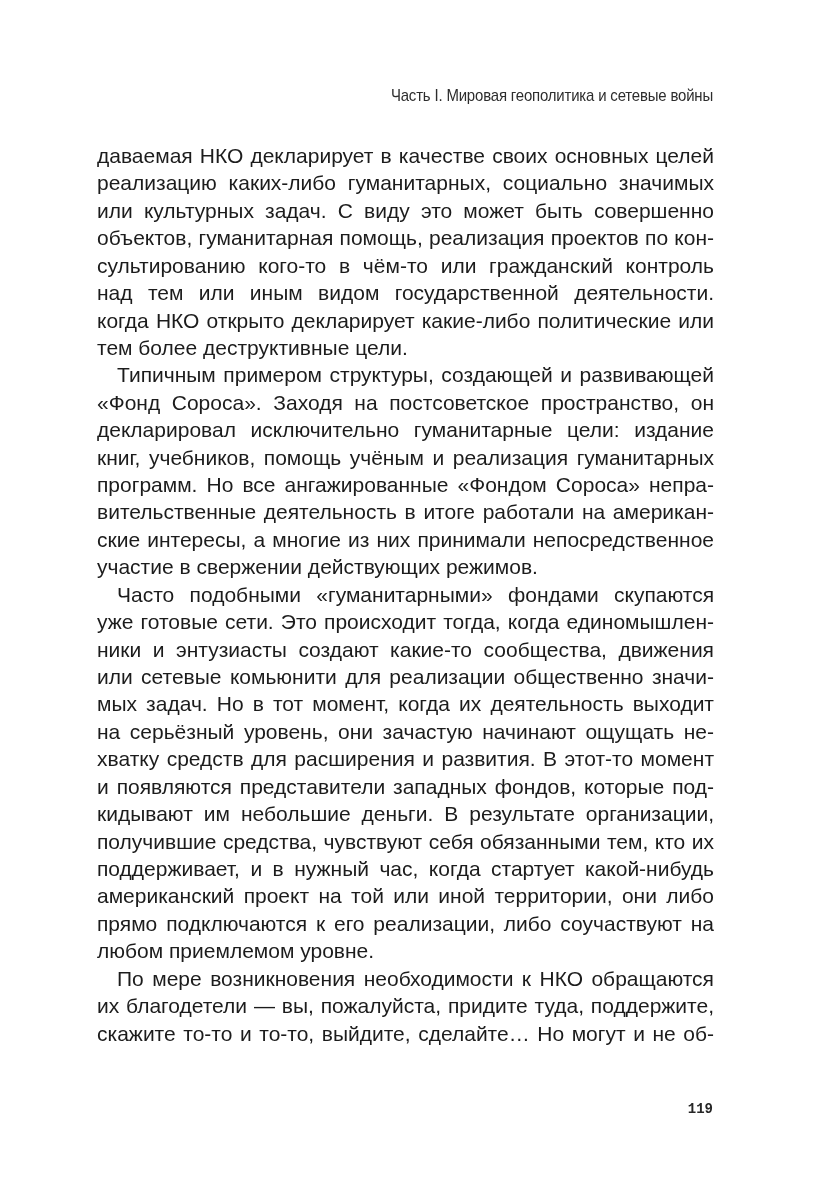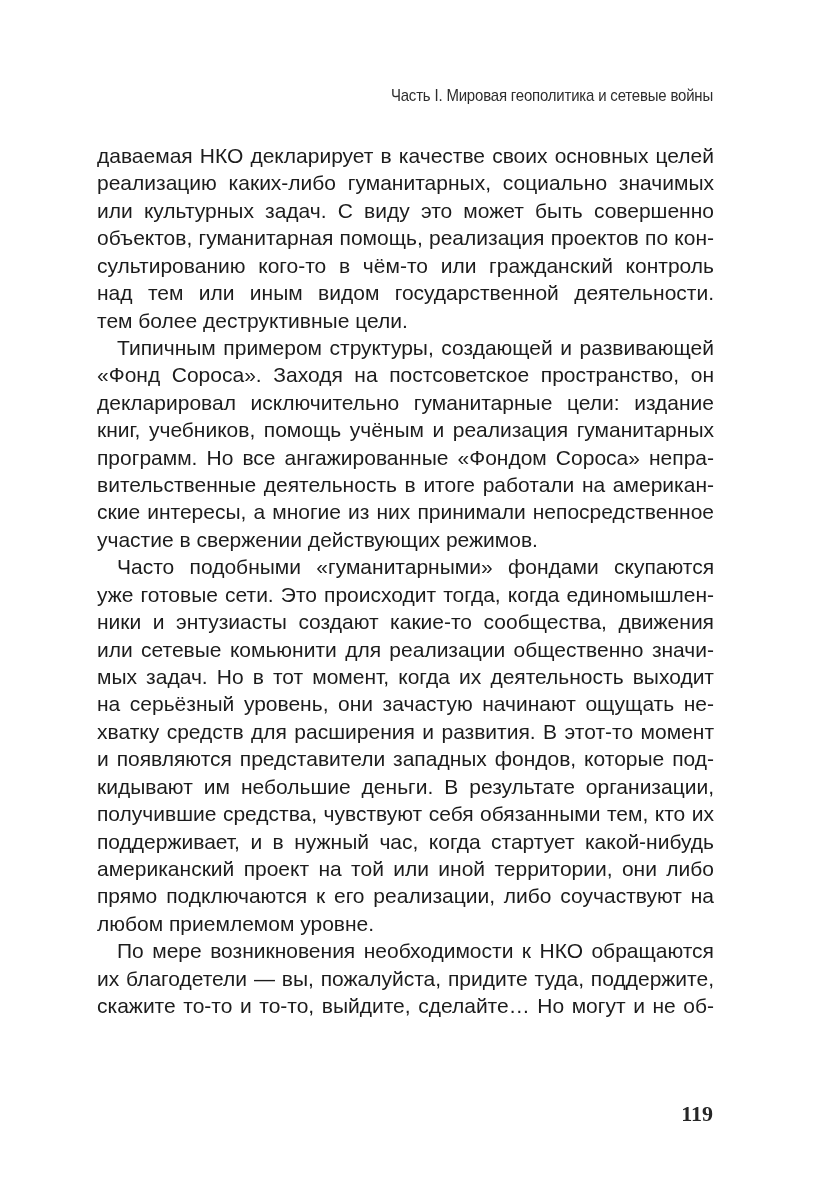--- a/index.html
+++ b/index.html
@@ -55,42 +55,43 @@
     text-align: right;
     text-align-last: left;
   }
   .line.indent {
     text-indent: 20px;
   }
   .page-number {
     position: absolute;
     top: 1101px;
     right: 104px;
-    font-family: Liberation Serif, serif;
-    font-size: 22px;
+    font-family: Liberation Mono, monospace;
+    font-size: 14px;
     font-weight: 700;
     color: var(--pagenum-color, #262626);
   }
 </style>
 </head>
 <body>
 
 <div class="page" style="--bg: #ffffff; --text-color: #1c1c1c; --header-color: #2d2d2d; --pagenum-color: #262626;">
   <div class="running-header">
     <span class="squeeze">Часть I. Мировая геополитика и сетевые войны</span>
   </div>
 
   <div class="body-text">
       <div class="paragraph">
         <div class="line">даваемая НКО декларирует в качестве своих основных целей</div>
         <div class="line">реализацию каких-либо гуманитарных, социально значимых</div>
         <div class="line">или культурных задач. С виду это может быть совершенно</div>
         <div class="line">объектов, гуманитарная помощь, реализация проектов по кон-</div>
         <div class="line">сультированию кого-то в чём-то или гражданский контроль</div>
         <div class="line">над тем или иным видом государственной деятельности. Редко</div>
+        <div class="line">когда НКО открыто декларирует какие-либо политические или</div>
         <div class="line last">тем более деструктивные цели.</div>
       </div>
       <div class="paragraph">
         <div class="line indent">Типичным примером структуры, создающей и развивающей</div>
         <div class="line">«Фонд Сороса». Заходя на постсоветское пространство, он</div>
         <div class="line">декларировал исключительно гуманитарные цели: издание</div>
         <div class="line">книг, учебников, помощь учёным и реализация гуманитарных</div>
         <div class="line">программ. Но все ангажированные «Фондом Сороса» непра-</div>
         <div class="line">вительственные деятельность в итоге работали на американ-</div>
         <div class="line">ские интересы, а многие из них принимали непосредственное</div>

